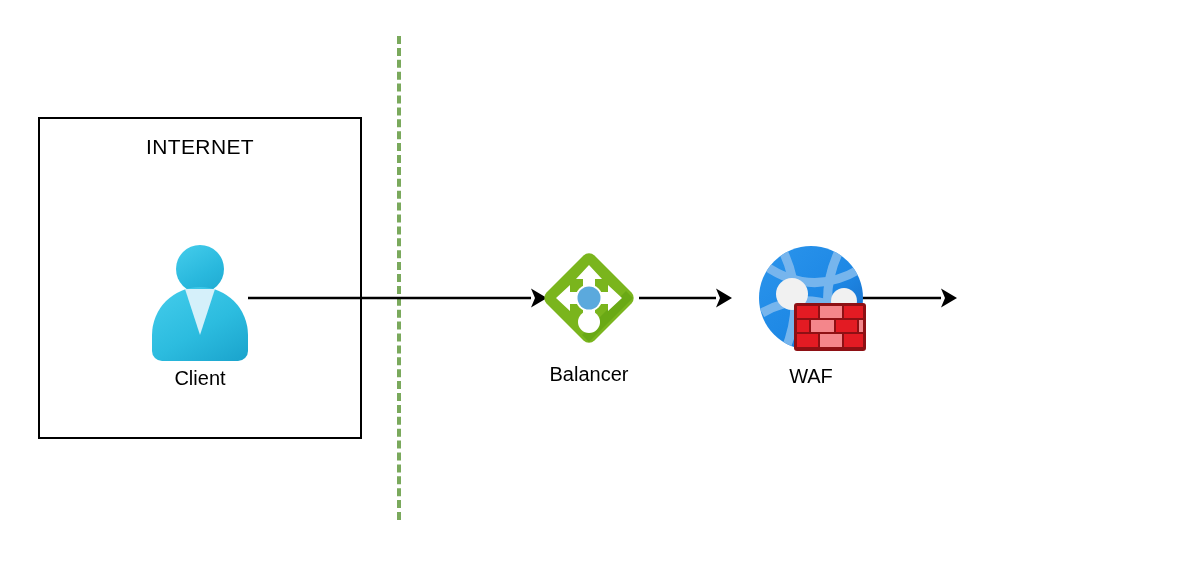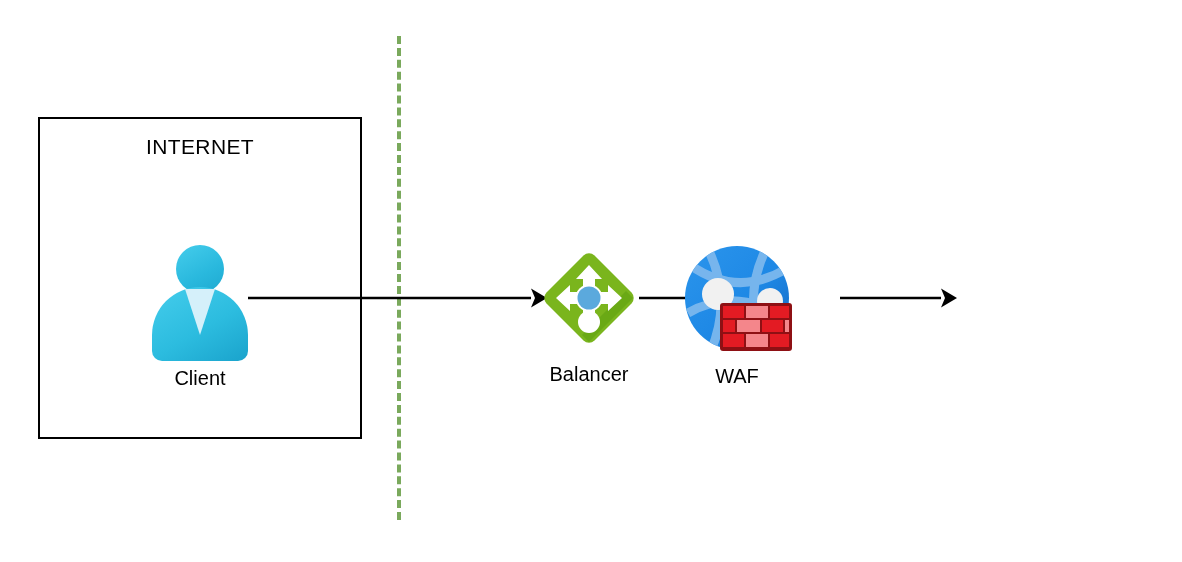--- a/index.html
+++ b/index.html
@@ -160,21 +160,21 @@
         <rect x="40" y="46" width="12" height="19"></rect>
         <circle cx="46" cy="70" r="11"></circle>
       </g>
 
       <circle cx="46" cy="46" r="13.5" fill="#ffffff"></circle>
       <circle cx="46" cy="46" r="11.5" fill="#5ba9dd"></circle>
     </svg>
     <div class="node-caption" style="top:111px;text-align:center;">Balancer</div>
   </div>
 
-  <div class="node" style="left:682px; top:243px; width:110px; height:150px;">
+  <div class="node" style="left:756px; top:243px; width:110px; height:150px;">
     <svg class="waf-icon" viewBox="0 0 110 110" width="110" height="110">
       <defs>
         <clipPath id="globe-clip">
             <circle cx="55" cy="55" r="52"></circle>
           </clipPath>
         <linearGradient id="globe-grad" x1="0" y1="0" x2="1" y2="1">
           <stop offset="0%" stop-color="#2b95ec"></stop>
           <stop offset="55%" stop-color="#1e88e5"></stop>
           <stop offset="100%" stop-color="#1565c0"></stop>
         </linearGradient>

